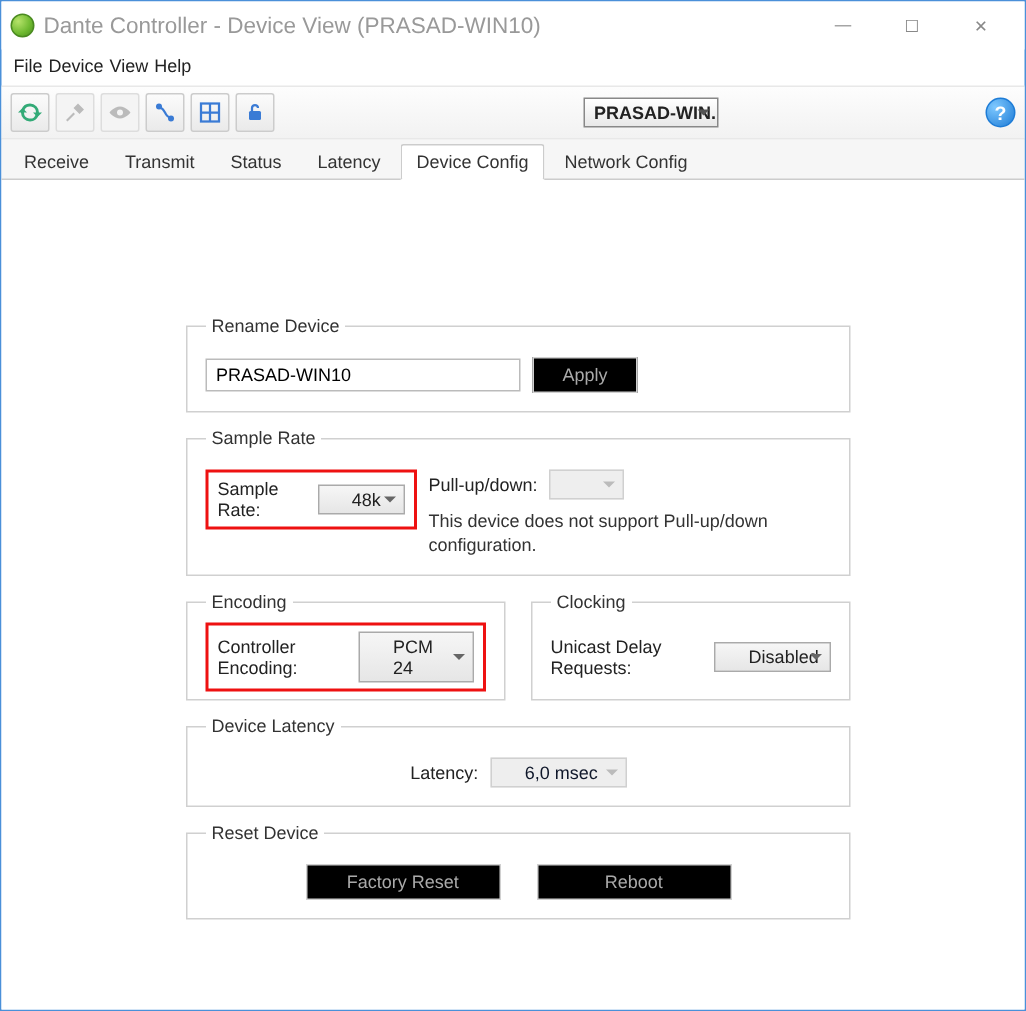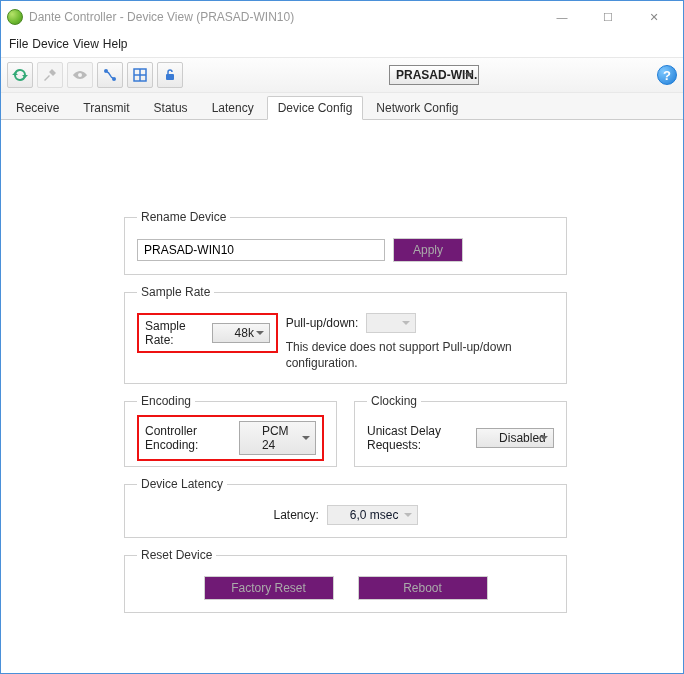--- a/index.html
+++ b/index.html
@@ -25,21 +25,21 @@
     padding: 0 6px;
     background: #fff;
   }
   .titlebar .app-icon {
     width: 16px; height:16px;
     border-radius: 50%;
     background: radial-gradient(circle at 30% 30%, #b6e36a, #6db82f 60%, #4a8a20);
     border: 1px solid #4a8a20;
     margin-right: 6px;
   }
-  .titlebar .title { flex: 1; color: #999; font-size: 12px;}
+  .titlebar .title { flex: 1; color: #999; font-size: 15px;}
   .win-btns { display: flex; }
   .win-btn {
     width: 46px; height: 28px;
     display:flex;align-items:center;justify-content:center;
     color:#888;
     font-family: "Segoe UI Symbol", sans-serif;
     font-size: 11px;
   }
   .menubar {
     padding: 2px 6px 4px 6px;
@@ -139,33 +139,33 @@
     font-size:12px;
     padding: 0 4px;
     color:#333;
   }
   .row { display:flex; align-items:center; gap:8px;}
   .row.spread { justify-content: space-between; align-items: flex-start;}
   input[type=text]{
     border:1px solid #bbb;
     padding:3px 6px;
     font-size:12px;
-    width: 248px;
+    width: 210px;
     background:#fff;
   }
   .btn {
     border:1px solid #b8b8b8;
     background:linear-gradient(#f6f6f6,#e6e6e6);
     padding:4px 18px;
     font-size:12px;
     color:#555;
     min-width: 100px;
     text-align:center;
   }
-  .btn.disabled { color:#aaa; background:#701a75; border-color:#d0d0d0;}
+  .btn.disabled { color:#aaa; background:#000000; border-color:#d0d0d0;}
   .select {
     border:1px solid #aaa;
     background:linear-gradient(#f6f6f6,#e6e6e6);
     padding: 2px 18px 2px 22px;
     font-size:12px;
     min-width:52px;
     position:relative;
     display:inline-block;
   }
   .select::after{

